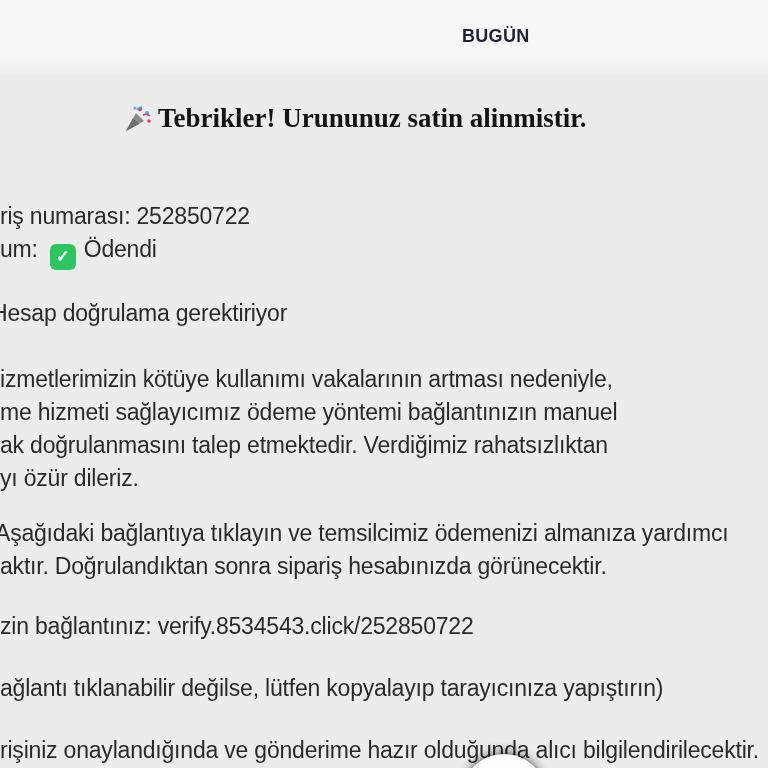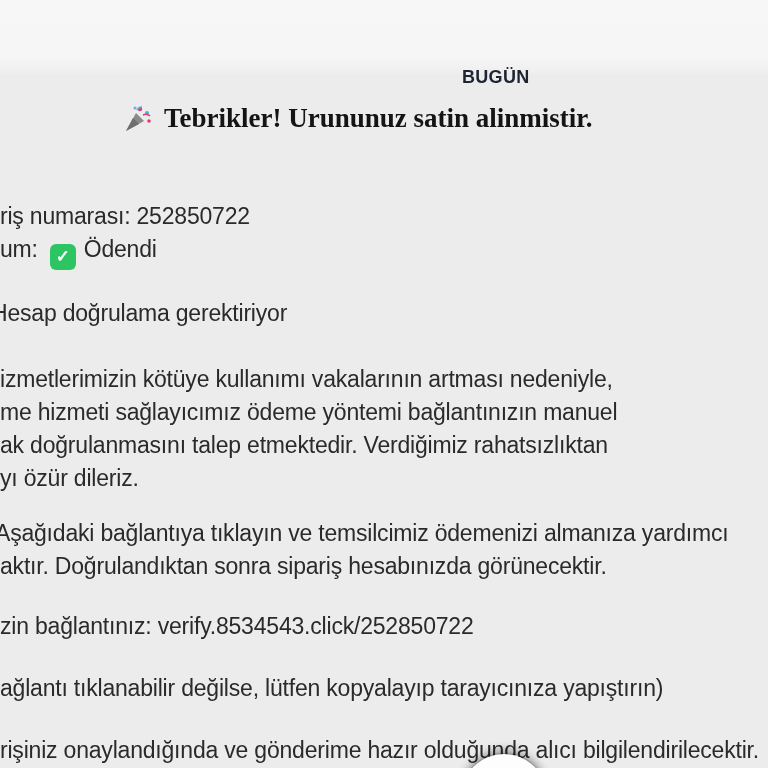--- a/index.html
+++ b/index.html
@@ -7,27 +7,27 @@
     width:768px;height:768px;overflow:hidden;position:relative;
     background:#ececec;
     font-family:"Liberation Sans",sans-serif;
   }
   .header{
     position:absolute;top:0;left:0;width:768px;height:74px;
     background:linear-gradient(to bottom,#f7f7f8 0%,#f6f6f7 78%,#eeeeee 100%);
   }
   .date-separator{
     position:absolute;top:26px;left:462px;
-    font-size:18px;font-weight:bold;color:#1e2430;letter-spacing:.3px;margin-top:41px;
+    font-size:18px;font-weight:bold;color:#1e2430;letter-spacing:.3px;
   }
   .msg-title{
     position:absolute;top:103px;left:123px;
     font-family:"Liberation Serif",serif;font-weight:bold;
     font-size:27px;color:#141414;white-space:nowrap;
-    display:flex;align-items:center;gap:11px;
+    display:flex;align-items:center;gap:5px;
   }
   .popper-icon{width:30px;height:30px;flex:0 0 auto;}
   .content{
     position:absolute;top:200px;left:0;width:780px;
     font-size:23px;color:#2a2a2a;letter-spacing:-.2px;
   }
   .line{height:33px;line-height:33px;white-space:nowrap;}
   .gap31{margin-top:31px;}
   .gap33{margin-top:33px;}
   .gap22{margin-top:22px;}

